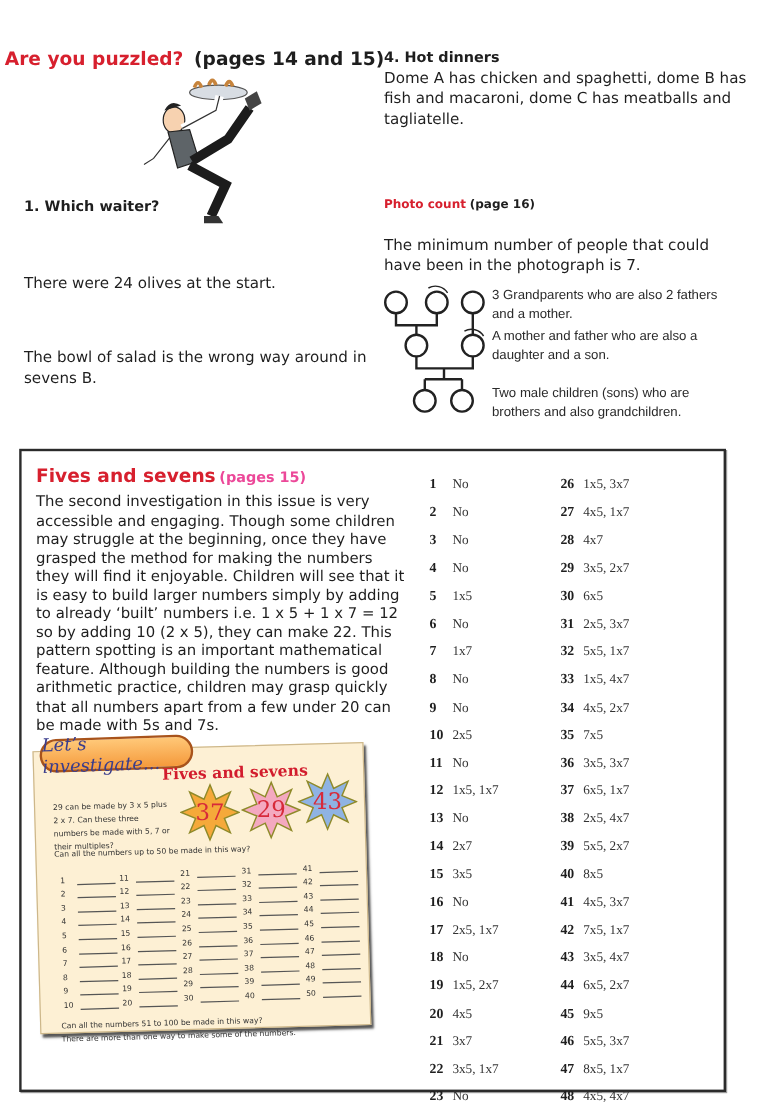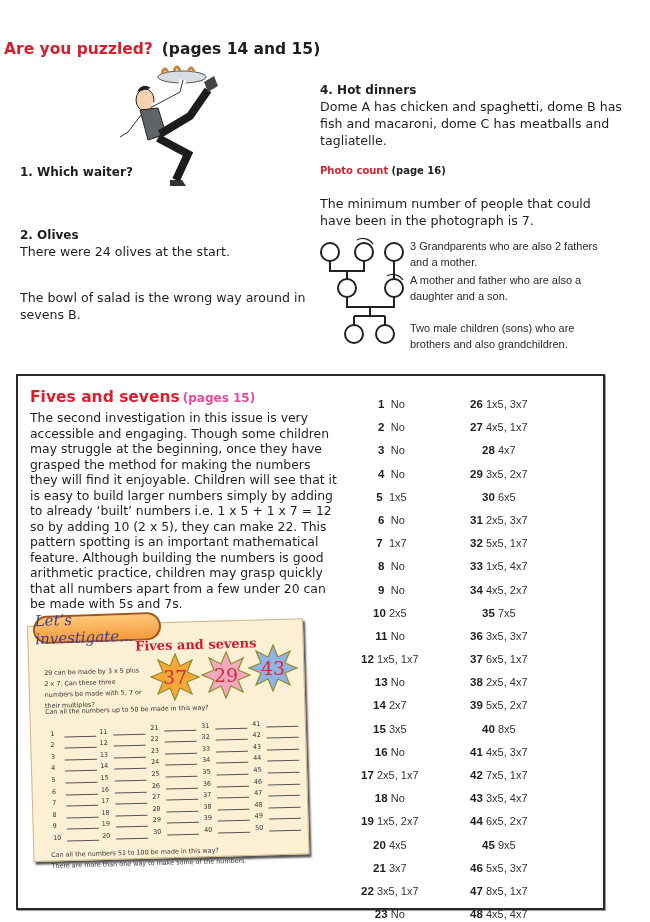--- a/index.html
+++ b/index.html
@@ -16,35 +16,35 @@
   #title1 { left: 4px; top: 40px; font-size: 15.5px; white-space: nowrap; }
   #title1 .h-black { margin-left: 4px; }
 
   
   #waiter { left: 110px; top: 62px; width: 115px; height: 128px; }
 
   .qa { position: absolute; left: 20px; width: 290px; }
   .qa .sub, .qa .body { display: block; }
 
   
-  #q4 { left: 320px; top: 40px; width: 305px; margin-top: 42px; }
+  #q4 { left: 320px; top: 40px; width: 305px; }
   #photo-title { left: 320px; top: 165px; font-size: 10px; white-space: nowrap; }
   #photo-body { left: 320px; top: 195px; width: 300px; }
   #tree { left: 314px; top: 234px; width: 100px; height: 118px; }
   .tree-label { position: absolute; left: 410px; width: 200px; font-size: 11px; line-height: 16px; font-family: "Liberation Sans", sans-serif; color: #2a2a2a; }
 
   
   #box { left: 16px; top: 374px; width: 589px; height: 536px; border: 2px solid #2b2b2b; box-shadow: 1px 1px 0 #999; }
   #fs-title { left: 30px; top: 388px; font-size: 15.5px; white-space: nowrap; }
   #fs-title .pages { font-size: 12px; margin-left: 3px; color:#ec4899; font-weight:bold; }
   #fs-body { left: 30px; top: 410px; width: 310px; font-size: 12.4px; line-height: 15.5px; }
 
   
   .ans-col { position: absolute; top: 398px; }
-  .ans-row { height: 23.2px; font-size: 11px; font-family: Liberation Sans, sans-serif; white-space: nowrap; color: #333; text-align: center; }
+  .ans-row { height: 23.2px; font-size: 11px; font-family: Liberation Serif, serif; white-space: nowrap; color: #333; }
   .ans-row .n { display: inline-block; width: 19px; font-weight: bold; font-size: 11.5px; color: #1e1e1e; }
 
   
   #sheet { left: 27px; top: 626px; width: 276px; height: 236px; transform: rotate(-1.6deg); transform-origin: 0 0; background: #fdf0d4; border: 1px solid #cdb78a; box-shadow: 2px 3px 2px #555; }
   #sheet-tab { left: 33px; top: 614px; width: 128px; height: 28px; border-radius: 14px; background: linear-gradient(#ffc878, #f59a3c); border: 2px solid #a8531b; transform: rotate(-2deg); display:flex; align-items:center; justify-content:center; }
   #sheet-tab span { font-family: "DejaVu Serif", serif; font-style: italic; font-size: 15px; color: #3a3d8c; }
   #sheet-title { left: 135px; top: 637px; font-family: "DejaVu Serif", serif; font-weight: bold; font-size: 13px; color: #d21c2d; transform: rotate(-1.6deg); }
   #sheet-q1 { left: 44px; top: 668px; width: 100px; font-size: 6.4px; line-height: 11px; color:#333; transform: rotate(-1.6deg); transform-origin:0 0; }
   #sheet-q2 { left: 45px; top: 708px; font-size: 6.4px; color:#333; transform: rotate(-1.6deg); transform-origin:0 0; white-space:nowrap; }
   #sheet-q3 { left: 51px; top: 850px; font-size: 6.4px; line-height: 11px; color:#333; transform: rotate(-1.6deg); transform-origin:0 0; white-space:nowrap; }
@@ -81,21 +81,20 @@
   <path d="M50 72 L80 54 L98 28" stroke="#1c1c1c" stroke-width="8" fill="none"></path>
   <path d="M48 76 L78 92 L66 118" stroke="#1c1c1c" stroke-width="8" fill="none"></path>
   <path d="M94 20 l10 -6 l4 10 l-10 6 z" fill="#444"></path>
   <path d="M60 118 l12 0 l4 6 l-16 0 z" fill="#333"></path>
 </svg>
 
 <div class="qa" style="top:164px">
   <span class="sub">1. Which waiter?</span>
 </div>
 <div class="qa" style="top:227px">
-  <span class="sub">2. Olives</span>
   <span class="body">There were 24 olives at the start.</span>
 </div>
 <div class="qa" style="top:289px">
   <span class="body">The bowl of salad is the wrong way around in sevens B.</span>
 </div>
 
 <div id="q4" class="qa">
   <span class="sub">4. Hot dinners</span>
   <span class="body">Dome A has chicken and spaghetti, dome B has fish and macaroni, dome C has meatballs and tagliatelle.</span>
 </div>

